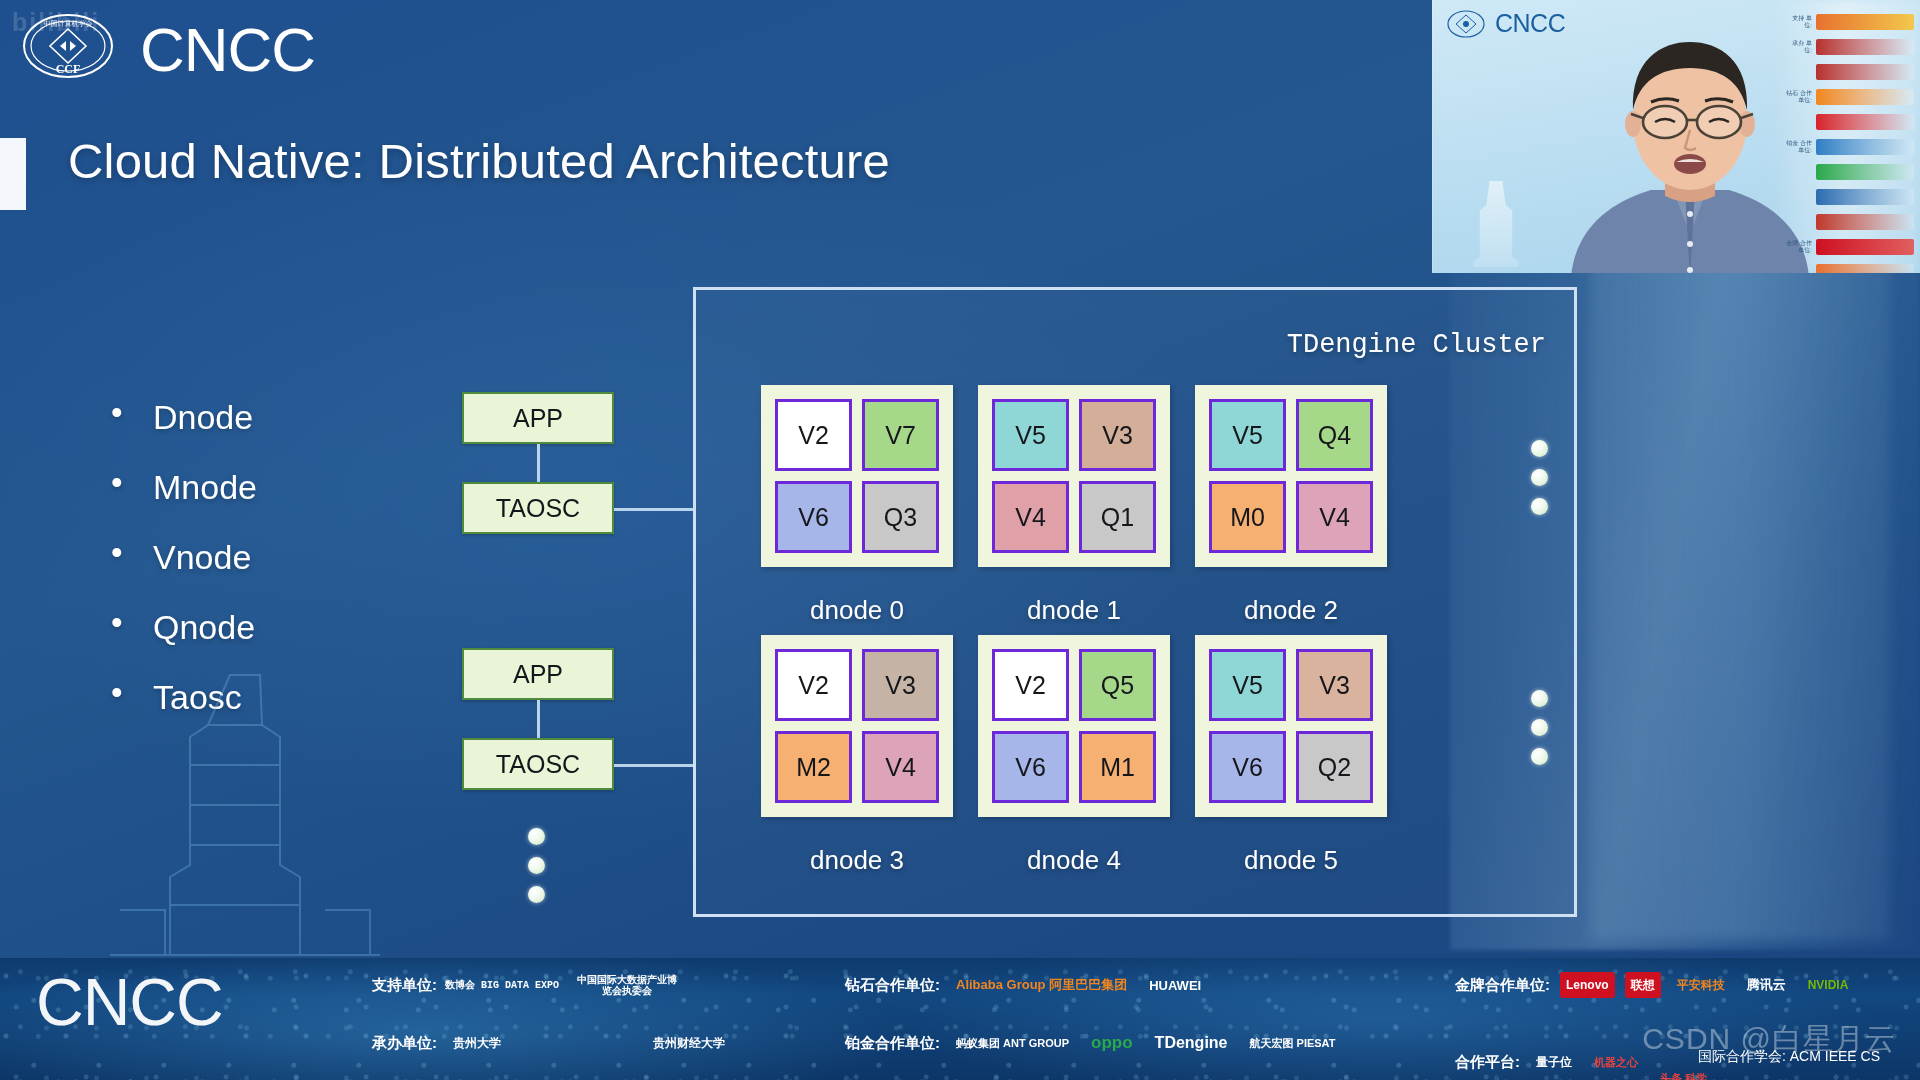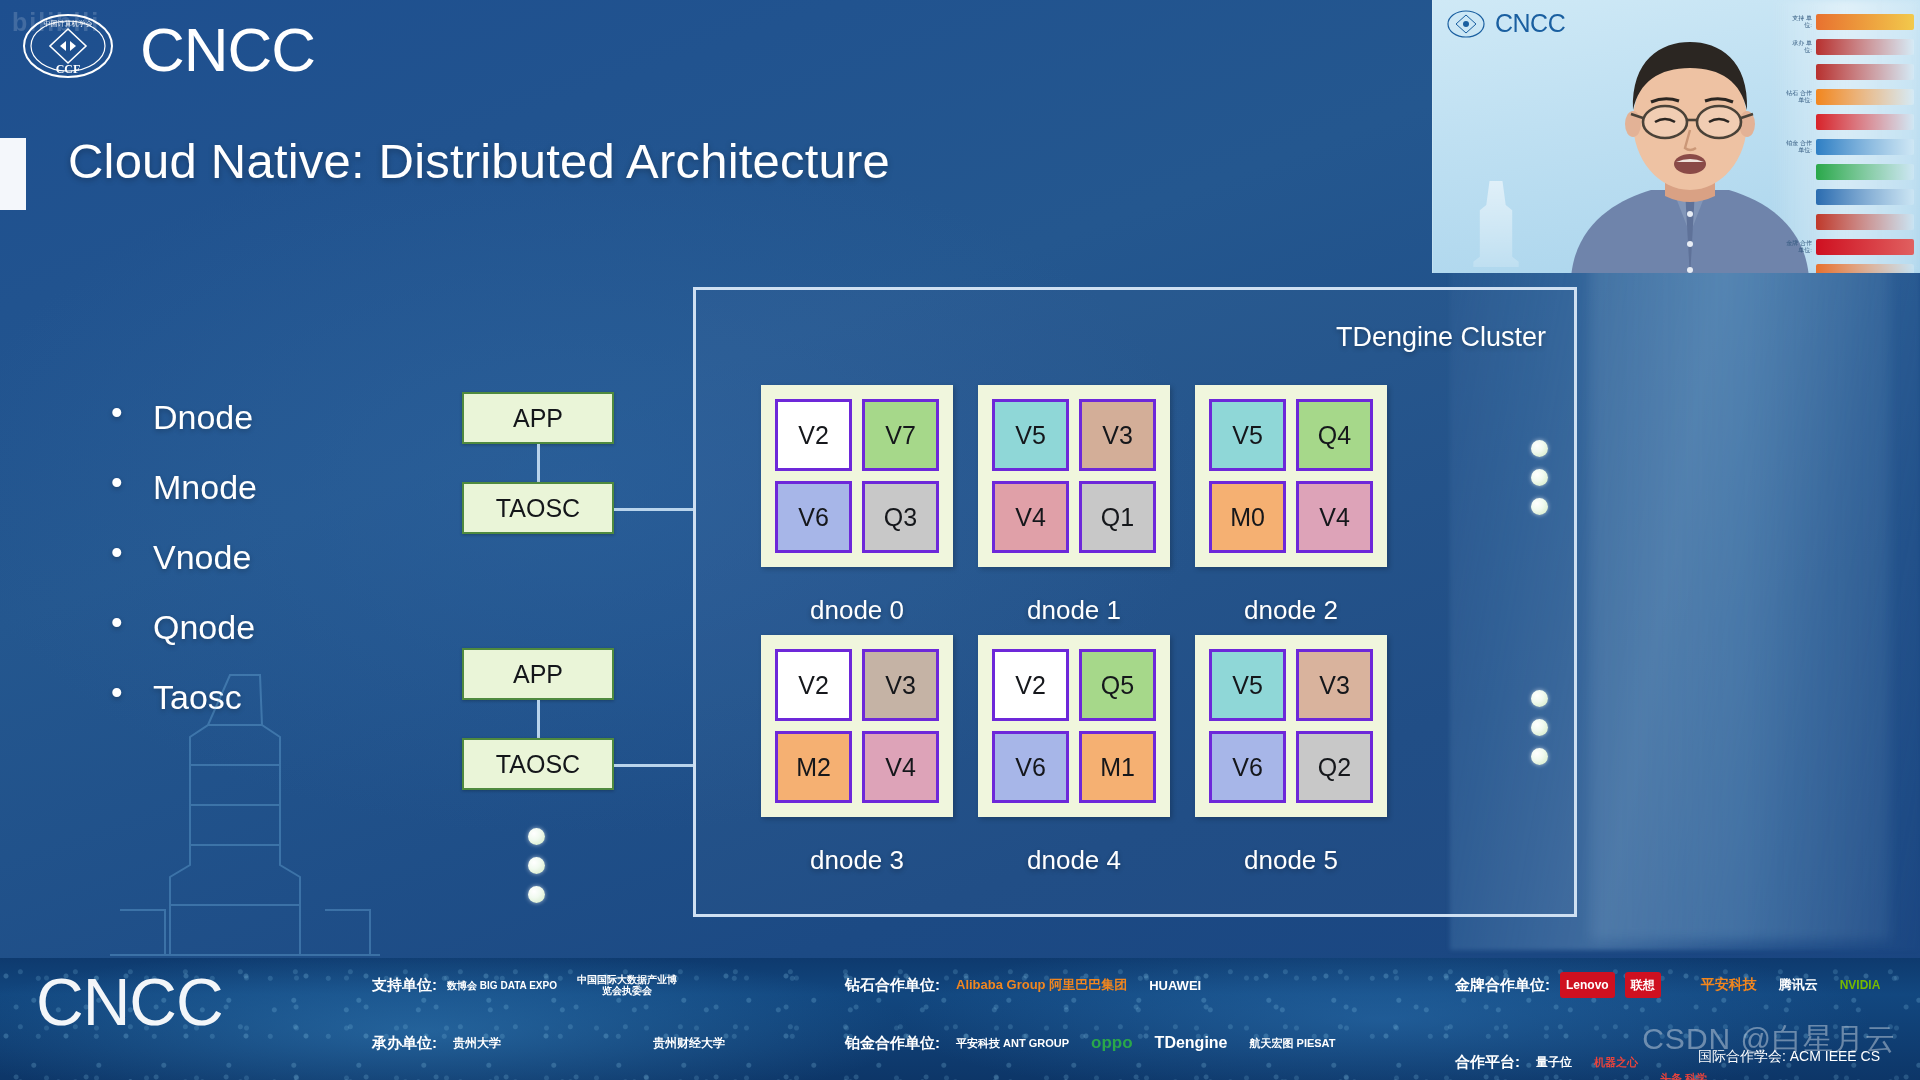--- a/index.html
+++ b/index.html
@@ -111,23 +111,24 @@
   }
 
   
   .cluster {
     position: absolute; left: 693px; top: 287px;
     width: 884px; height: 630px;
     border: 3px solid #cfe0f2;
     background: rgba(255,255,255,0.025);
   }
   .cluster-title {
-    position: absolute; right: 28px; top: 32px;
+    position: absolute; right: 28px; top: 40px;
     font-size: 27px; color: #ffffff; font-weight: 400;
     text-shadow: 0 2px 5px rgba(0,0,0,0.3);
+    font-family: Liberation Mono, monospace;
   }
 
   
   .dnode { position: absolute; }
   .dnode-box {
     width: 192px; height: 182px;
     background: #f0f6dd;
     padding: 14px;
     display: grid;
     grid-template-columns: 1fr 1fr;
@@ -513,49 +514,49 @@
       </div>
 
     </div>
   </div>
 
   <div class="footer">
     <div class="cncc-footer-word">CNCC</div>
 
     <div class="f-row" style="left:372px; top:14px;">
       <div class="f-label">支持单位:</div>
-      <div class="f-logo" style="color:#ffffff; max-width:110px; font-size:10px; text-align:center; line-height:1.1;">数博会 BIG DATA EXPO</div>
+      <div class="f-logo" style="color:#ffffff; max-width:110px; font-size:10px; text-align:center; line-height:1.1;font-family:Liberation Mono, monospace;">数博会 BIG DATA EXPO</div>
       <div class="f-logo" style="color:#ffffff; max-width:120px; font-size:10px; text-align:center; line-height:1.1; white-space:normal;">中国国际大数据产业博览会执委会</div>
     </div>
 
     <div class="f-row" style="left:372px; top:72px;">
       <div class="f-label">承办单位:</div>
       <div class="f-logo" style="color:#ffffff; font-size:12px;">贵州大学</div>
       <div class="f-logo" style="color:#ffffff; font-size:12px; margin-left:130px;">贵州财经大学</div>
     </div>
 
     <div class="f-row" style="left:845px; top:14px;">
       <div class="f-label">钻石合作单位:</div>
       <div class="f-logo" style="color:#f2861e; font-size:13px;">Alibaba Group 阿里巴巴集团</div>
       <div class="f-logo" style="color:#ffffff; font-size:13px;">HUAWEI</div>
     </div>
 
     <div class="f-row" style="left:845px; top:72px;">
       <div class="f-label">铂金合作单位:</div>
-      <div class="f-logo" style="color:#ffffff; font-size:11px;">平安科技 ANT GROUP</div>
+      <div class="f-logo" style="color:#ffffff; font-size:11px;">蚂蚁集团 ANT GROUP</div>
       <div class="f-logo" style="color:#2aa84a; font-size:17px; font-weight:bold;">oppo</div>
       <div class="f-logo" style="color:#ffffff; font-size:16px;">TDengine</div>
       <div class="f-logo" style="color:#ffffff; font-size:11px;">航天宏图 PIESAT</div>
     </div>
 
     <div class="f-row" style="left:1455px; top:14px;">
       <div class="f-label">金牌合作单位:</div>
       <div class="f-logo" style="background:#cf1020; color:#ffffff; font-size:12px;">Lenovo</div>
       <div class="f-logo" style="background:#cf1020; color:#ffffff; font-size:12px;">联想</div>
-      <div class="f-logo" style="color:#f2861e; font-size:14px;margin-left:24px;">平安科技</div>
+      <div class="f-logo" style="color:#f2861e; font-size:12px;">平安科技</div>
       <div class="f-logo" style="color:#ffffff; font-size:13px;">腾讯云</div>
       <div class="f-logo" style="color:#76b900; font-size:12px;">NVIDIA</div>
     </div>
 
     <div class="f-row" style="left:1455px; top:76px;">
       <div class="f-label">合作平台:</div>
       <div class="f-logo" style="color:#ffffff; font-size:12px;">量子位</div>
       <div class="f-logo" style="color:#e8433c; font-size:11px;">机器之心</div>
       <div class="f-logo" style="color:#e8433c; font-size:11px;margin-top:31px;">头条 科学</div>
     </div>

